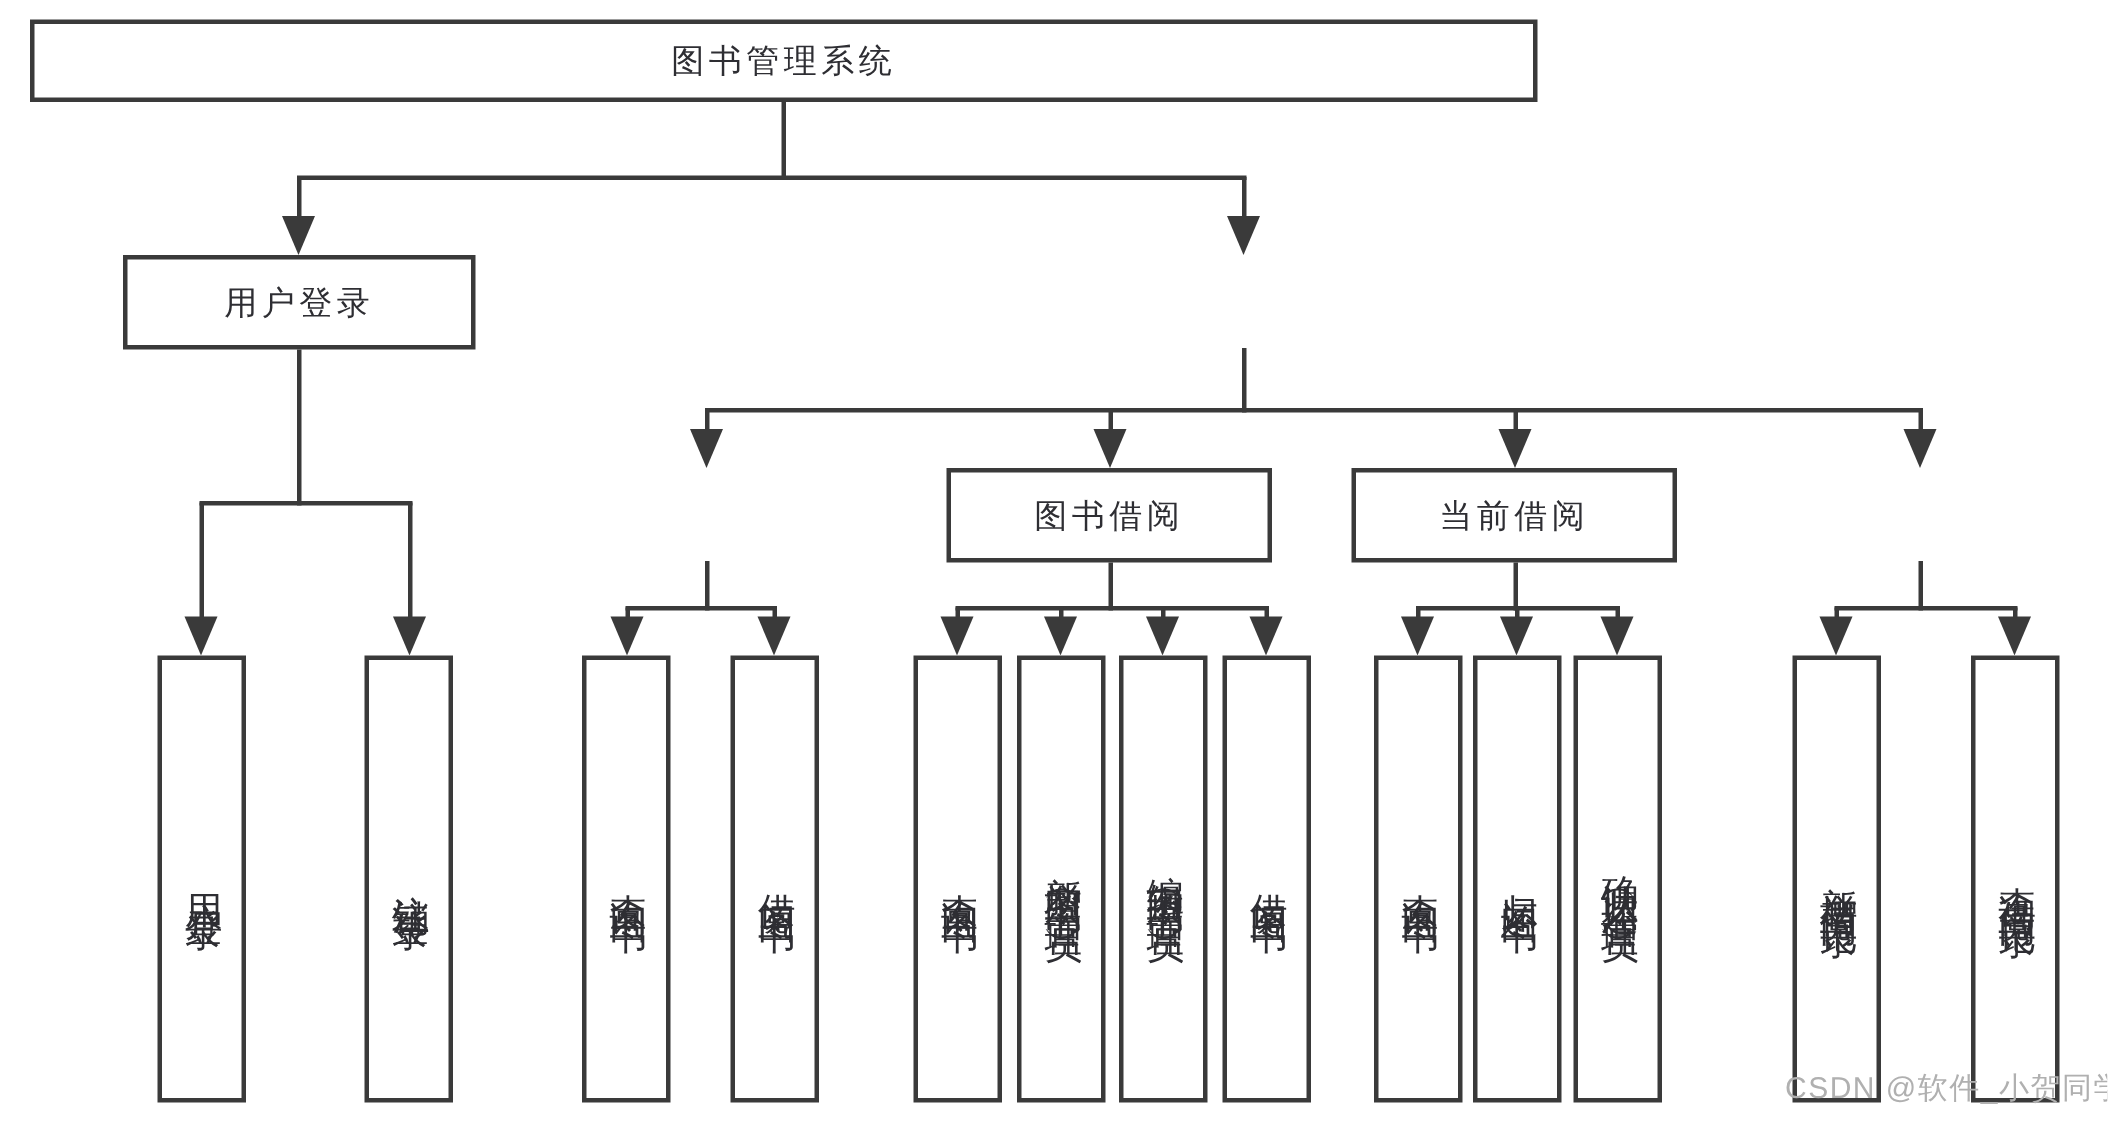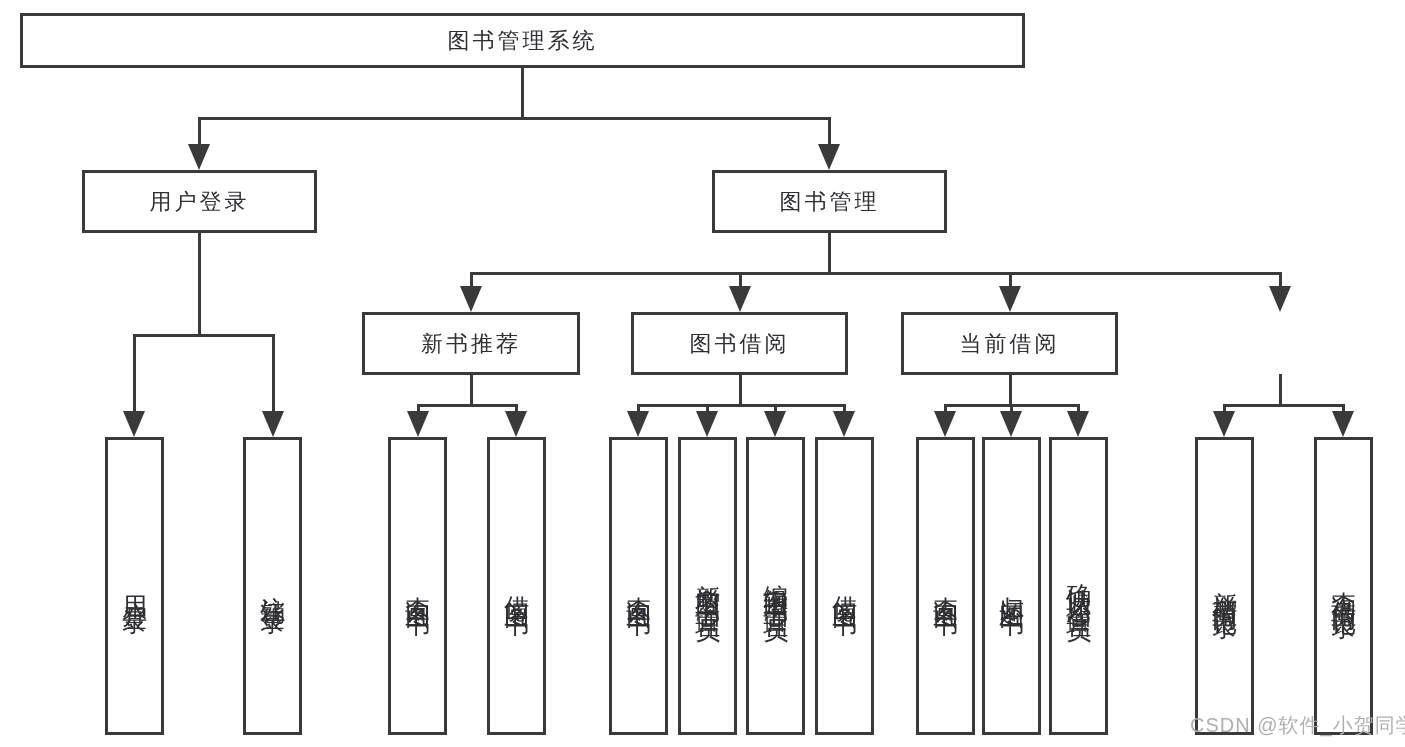--- a/index.html
+++ b/index.html
@@ -62,23 +62,21 @@
   }
 </style>
 </head>
 <body>
 
 <div class="canvas">
 
   <div class="node" style="left:20px;top:13px;width:1005px;height:55px;text-align:center;">图书管理系统</div>
 
   <div class="node" style="left:82px;top:170px;width:235px;height:63px;">用户登录</div>
-  <div class="node" style="left:712px;top:170px;width:235px;height:63px;">图书管理</div>
 
-  <div class="node" style="left:362px;top:312px;width:218px;height:63px;">新书推荐</div>
   <div class="node" style="left:631px;top:312px;width:217px;height:63px;">图书借阅</div>
   <div class="node" style="left:901px;top:312px;width:217px;height:63px;">当前借阅</div>
 
   <div class="node leaf" style="left:105px;top:437px;width:59px;height:298px;">
     <span class="vtext">用户登录</span>
   </div>
   <div class="node leaf" style="left:243px;top:437px;width:59px;height:298px;">
     <span class="vtext">注销登录</span>
   </div>
   <div class="node leaf" style="left:388px;top:437px;width:59px;height:298px;">

